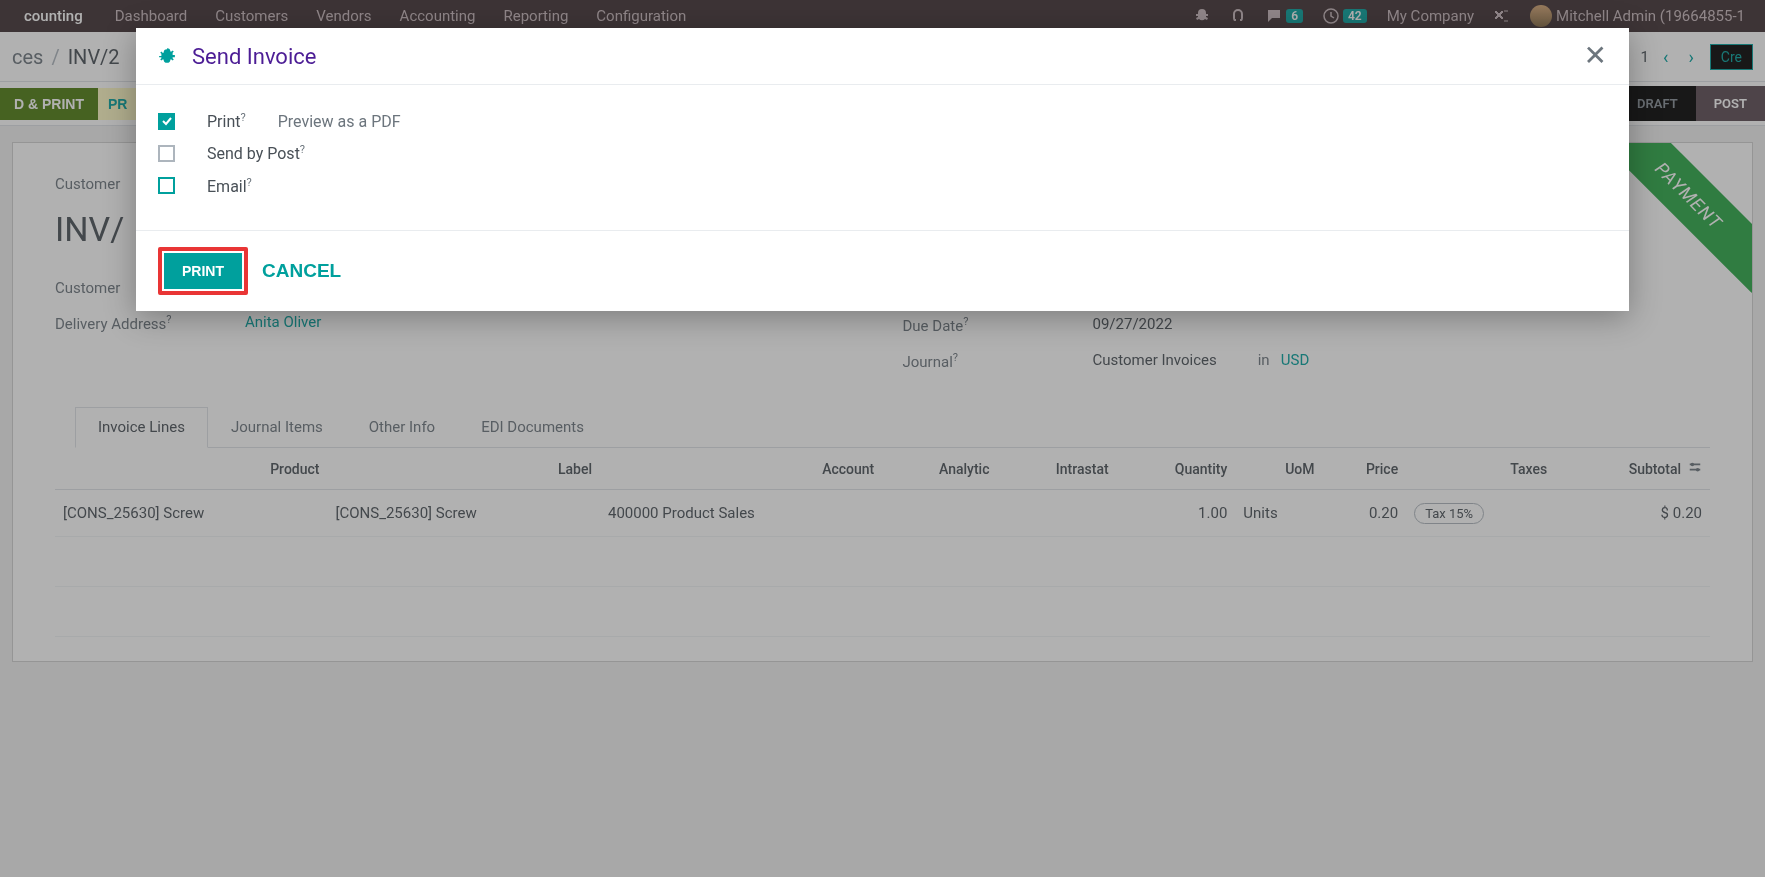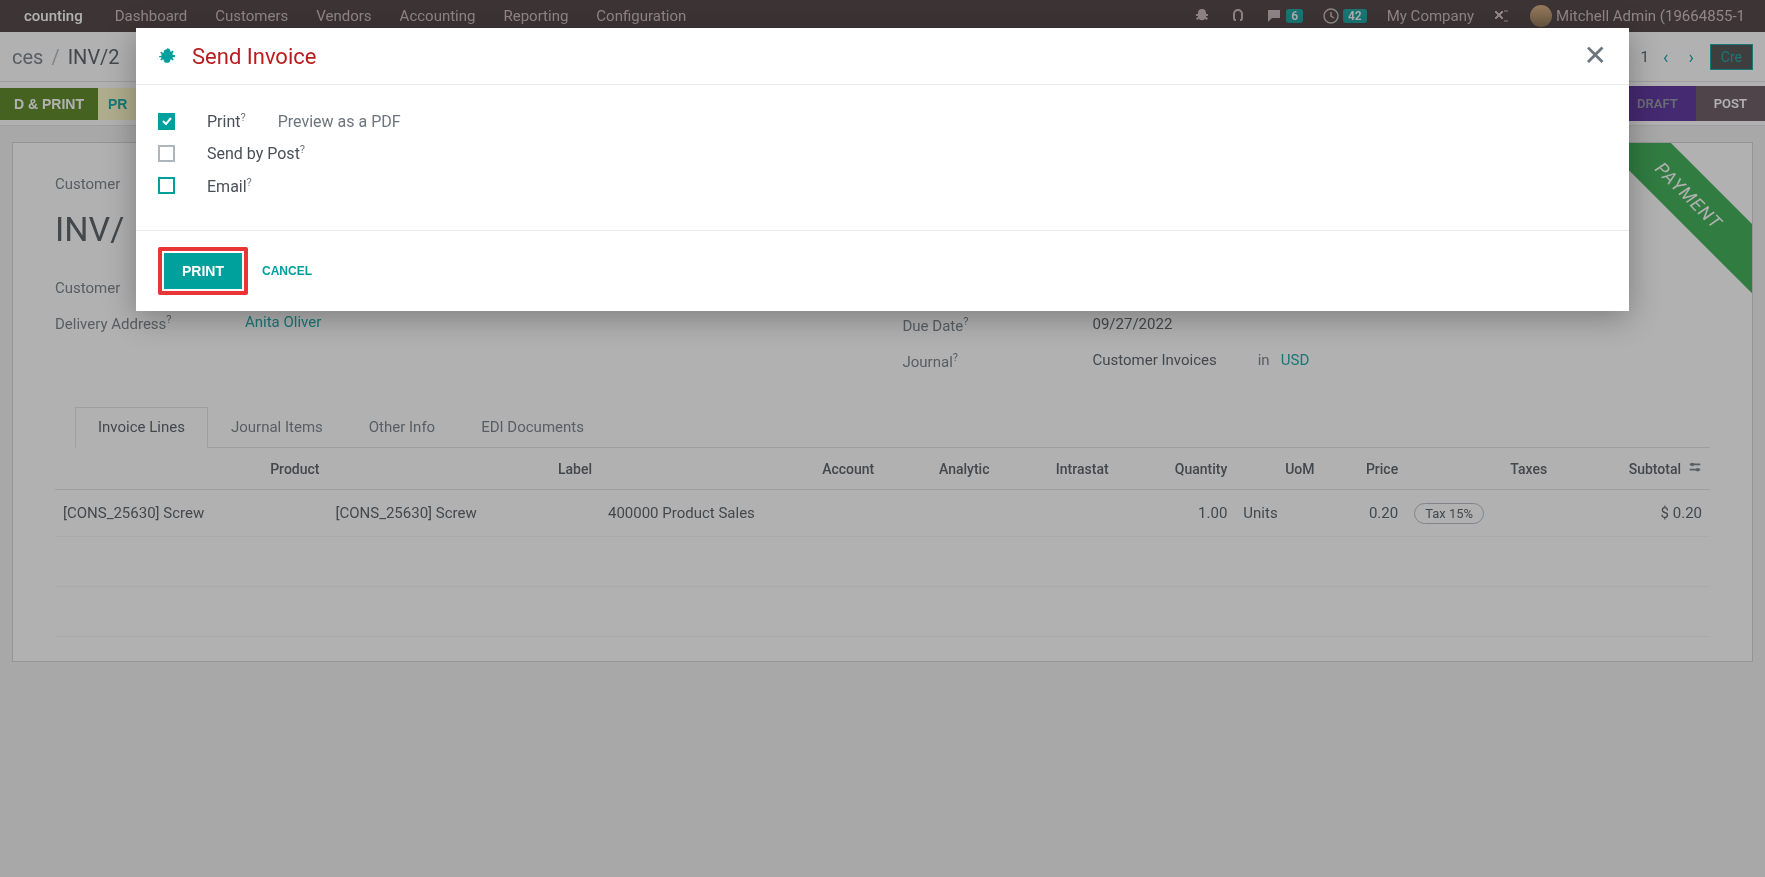--- a/index.html
+++ b/index.html
@@ -79,21 +79,21 @@
   padding: 4px 6px;
   cursor: pointer;
 }
 .create-btn {
   border: 1px solid #00a09d;
   color: #00a09d;
   padding: 4px 10px;
   font-size: 14px;
   margin-left: 10px;
   cursor: pointer;
-  background: #404040;
+  background: #000000;
 }
 .status-bar {
   background: #fff;
   height: 44px;
   display: flex;
   align-items: center;
   padding: 0 0;
   border-bottom: 1px solid #dee2e6;
 }
 .status-btn-primary {
@@ -117,21 +117,21 @@
 .status-arrow {
   margin-left: auto;
   display: flex;
   align-items: center;
 }
 .status-step {
   padding: 10px 18px;
   font-size: 13px;
   font-weight: 600;
   color: #868e96;
-  background: #4c1d95;
+  background: #000000;
   position: relative;
 }
 .status-step.active {
   background: #5a4a52;
   color: #fff;
 }
 .form-sheet {
   margin: 16px 12px;
   background: #fff;
   border: 1px solid #d1d1d1;
@@ -244,21 +244,21 @@
   box-shadow: 0 6px 30px rgba(0,0,0,0.3);
 }
 .modal-header {
   display: flex;
   align-items: center;
   padding: 14px 22px;
   border-bottom: 1px solid #e9ecef;
 }
 .modal-title {
   font-size: 22px;
-  color: #b91c1c;
+  color: #4c1d95;
   display: flex;
   align-items: center;
   gap: 16px;
 }
 .bug-icon {
   width: 18px; height: 18px;
   fill: #00a09d;
 }
 .close-x {
   margin-left: auto;
@@ -312,21 +312,21 @@
   padding: 10px 18px;
   font-weight: 700;
   font-size: 14px;
   cursor: pointer;
 }
 .btn-cancel {
   background: none;
   border: none;
   color: #00a09d;
   font-weight: 600;
-  font-size: 12px;
+  font-size: 19px;
   cursor: pointer;
 }
 .red-highlight {
   border: 4px solid #e93535;
   border-radius: 2px;
   padding: 2px;
   display: inline-block;
 }
 .field-pair {
   display: flex;

